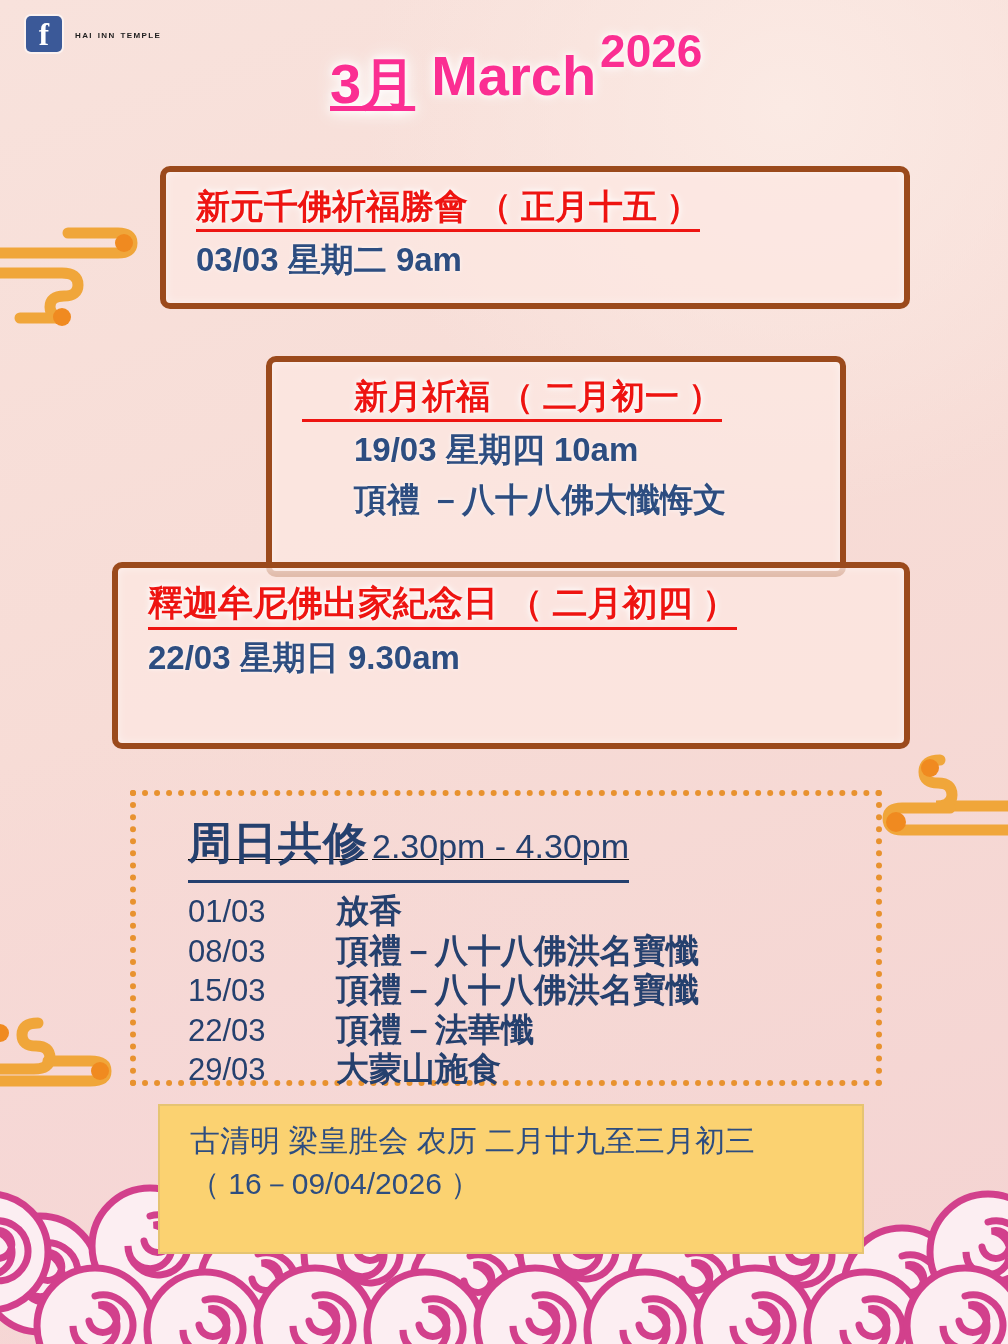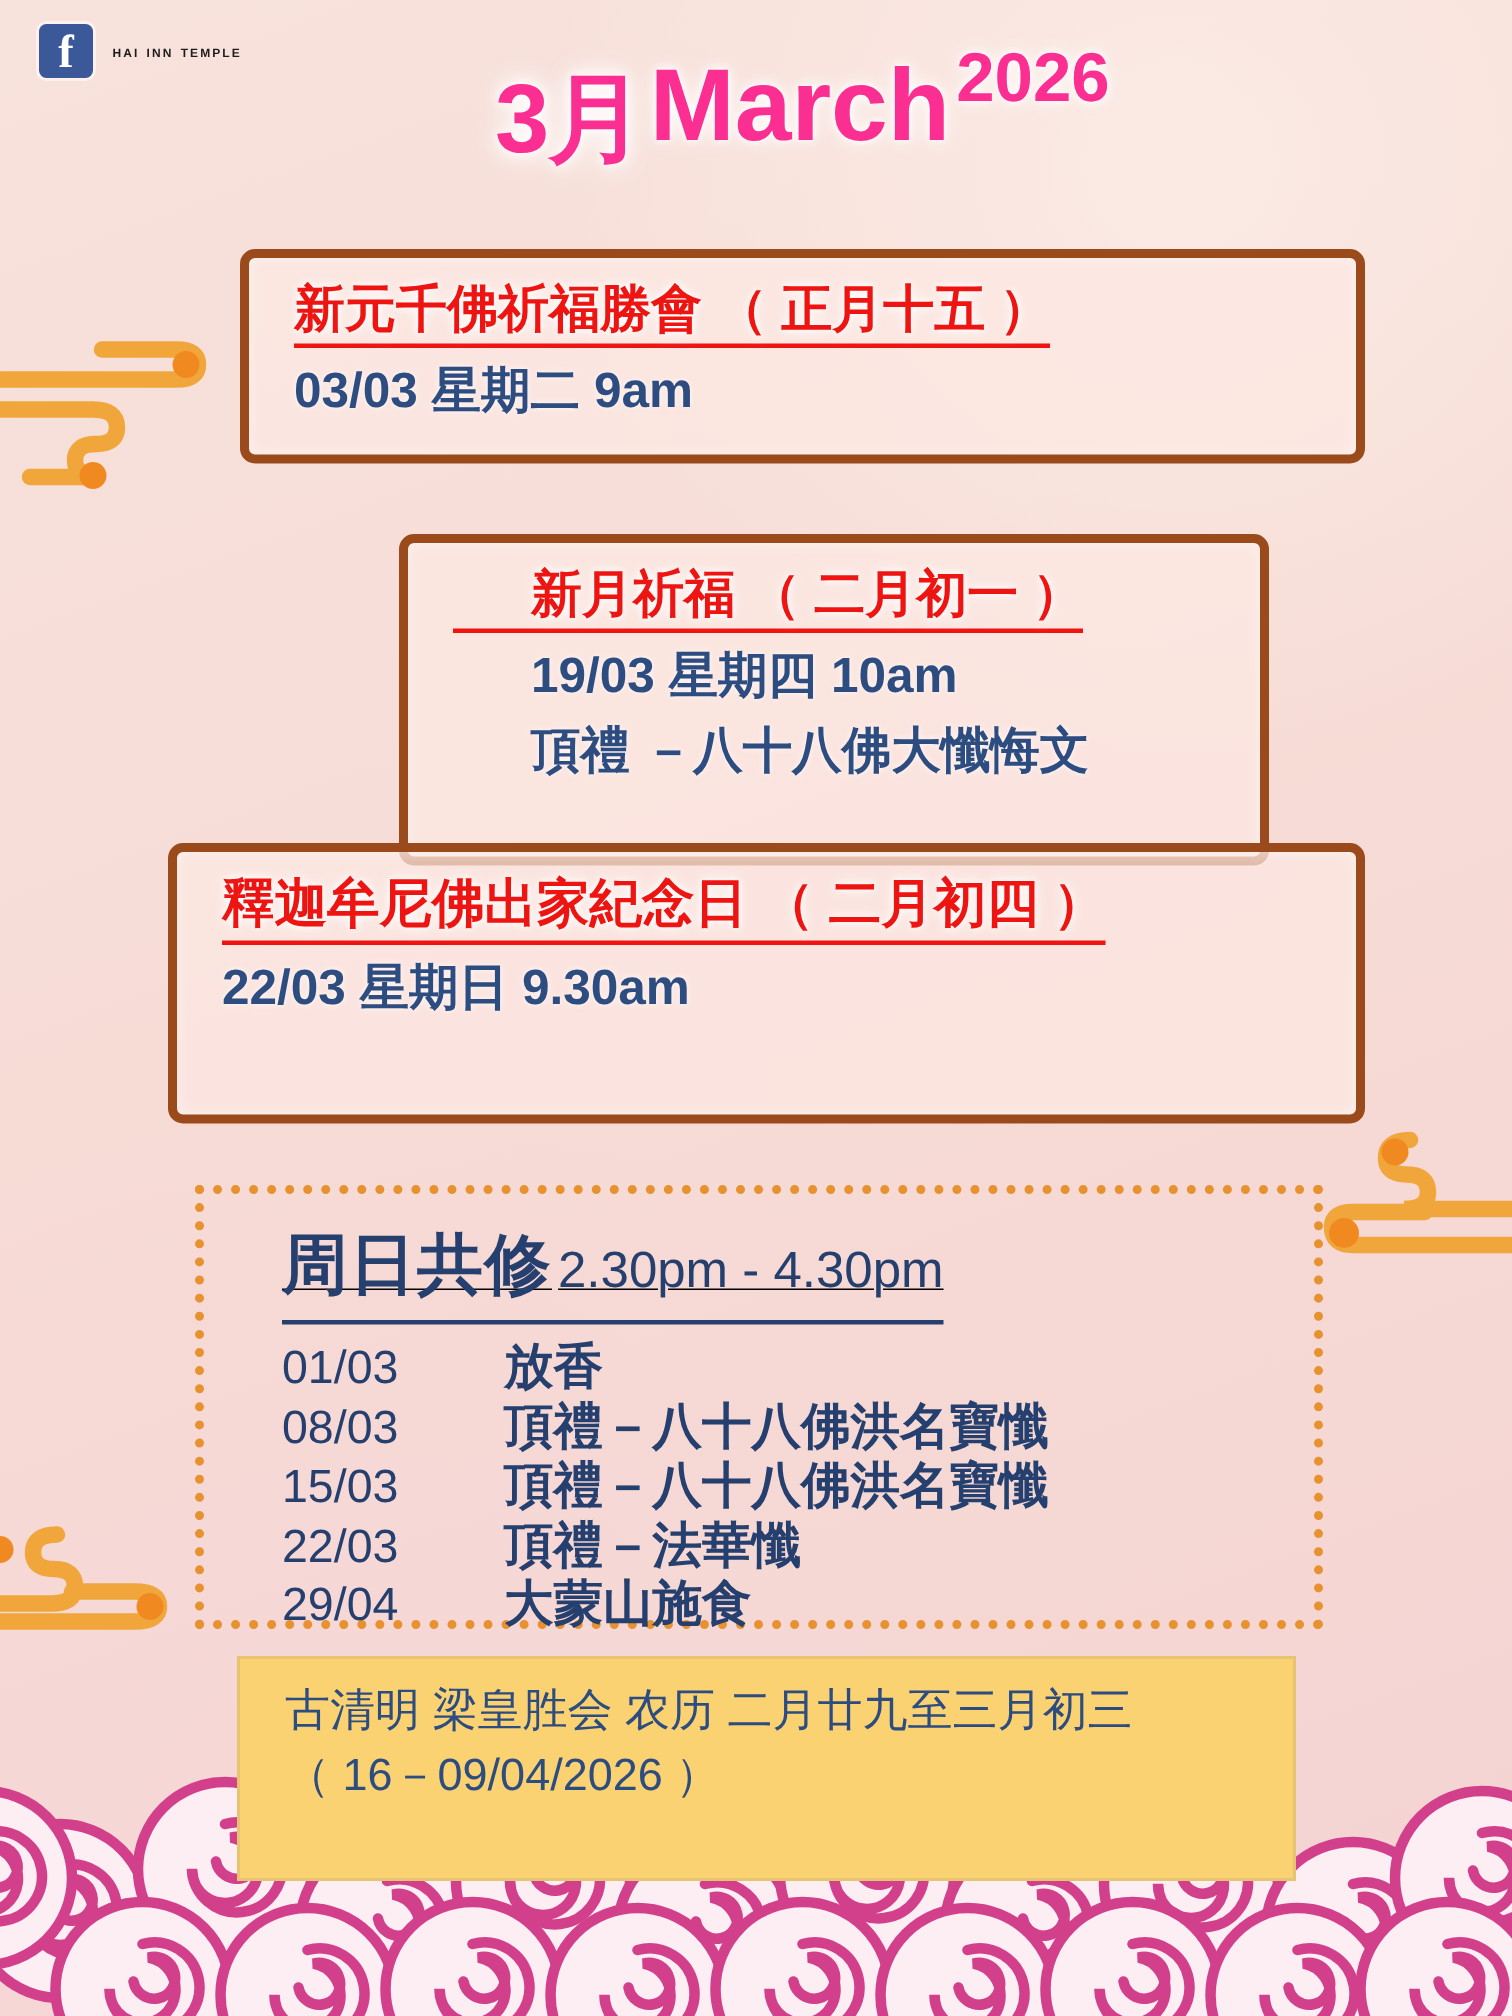--- a/index.html
+++ b/index.html
@@ -69,34 +69,36 @@
 
   .title-row {
     position: absolute;
     left: 330px; top: 28px;
     display: flex;
     align-items: flex-end;
     gap: 4px;
     white-space: nowrap;
   }
   .t-big {
-    font-size: 65px;
+    font-size: 56px;
     font-weight: bold;
     color: #FB2E92;
     line-height: .95;
     letter-spacing: -1px;
     text-shadow:
       0 0 7px #ffffff, 0 0 14px #ffffff, 0 0 22px #ffffff;
+    text-decoration: underline;
   }
   .t-march {
-    font-size: 68px;
+    font-size: 56px;
     font-weight: bold;
     font-style: normal;
     color: #FB2E92;
     line-height: 1;
+    margin-left: 12px;
     margin-bottom: 6px;
     text-shadow: 0 0 6px #ffffff, 0 0 13px #ffffff;
   }
   .t-year {
     font-size: 46px;
     font-weight: bold;
     color: #FB2E92;
     line-height: 1;
     margin-bottom: 36px;
     text-shadow: 0 0 6px #ffffff, 0 0 13px #ffffff;
@@ -323,21 +325,21 @@
       </div>
       <div class="sun-row">
         <span class="sun-date">15/03</span>
         <span class="sun-item">頂禮－八十八佛洪名寶懺</span>
       </div>
       <div class="sun-row">
         <span class="sun-date">22/03</span>
         <span class="sun-item">頂禮－法華懺</span>
       </div>
       <div class="sun-row">
-        <span class="sun-date">29/04</span>
+        <span class="sun-date">29/03</span>
         <span class="sun-item">大蒙山施食</span>
       </div>
     </div>
   </div>
 
   <div id="notice-box">
     <div class="notice-line">古清明 梁皇胜会  农历 二月廿九至三月初三</div>
     <div class="notice-line">（ 16－09/04/2026 ）</div>
   </div>
 

